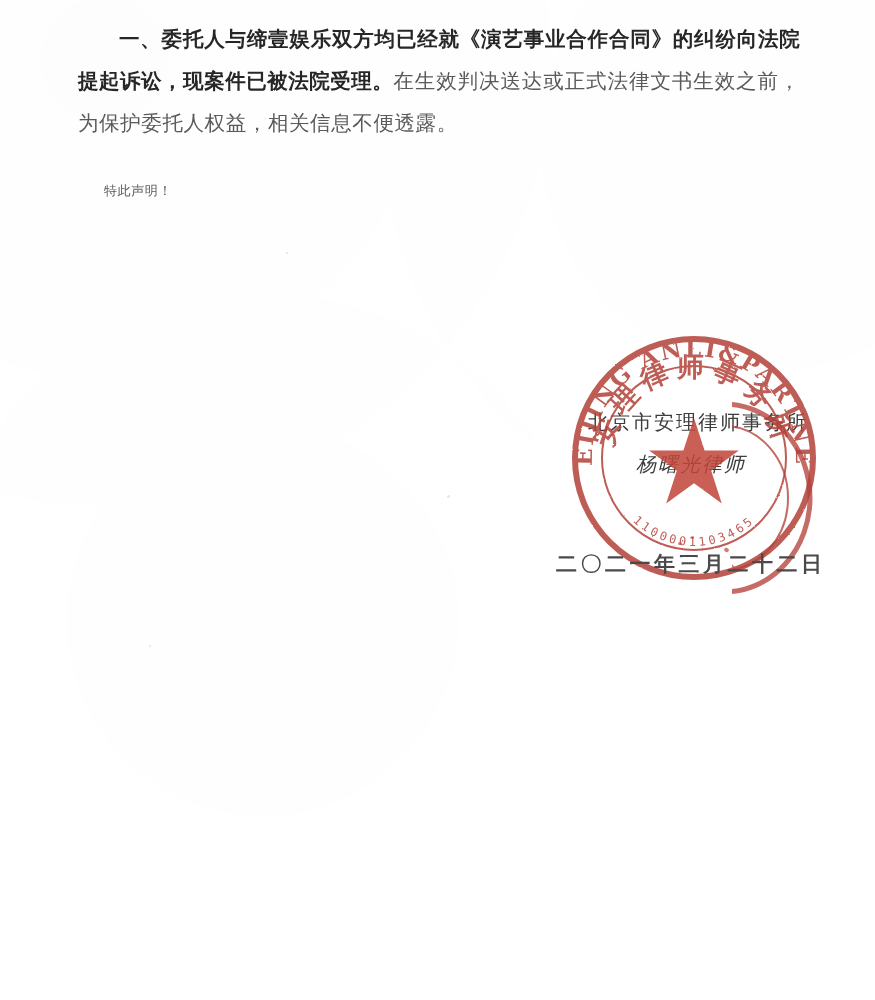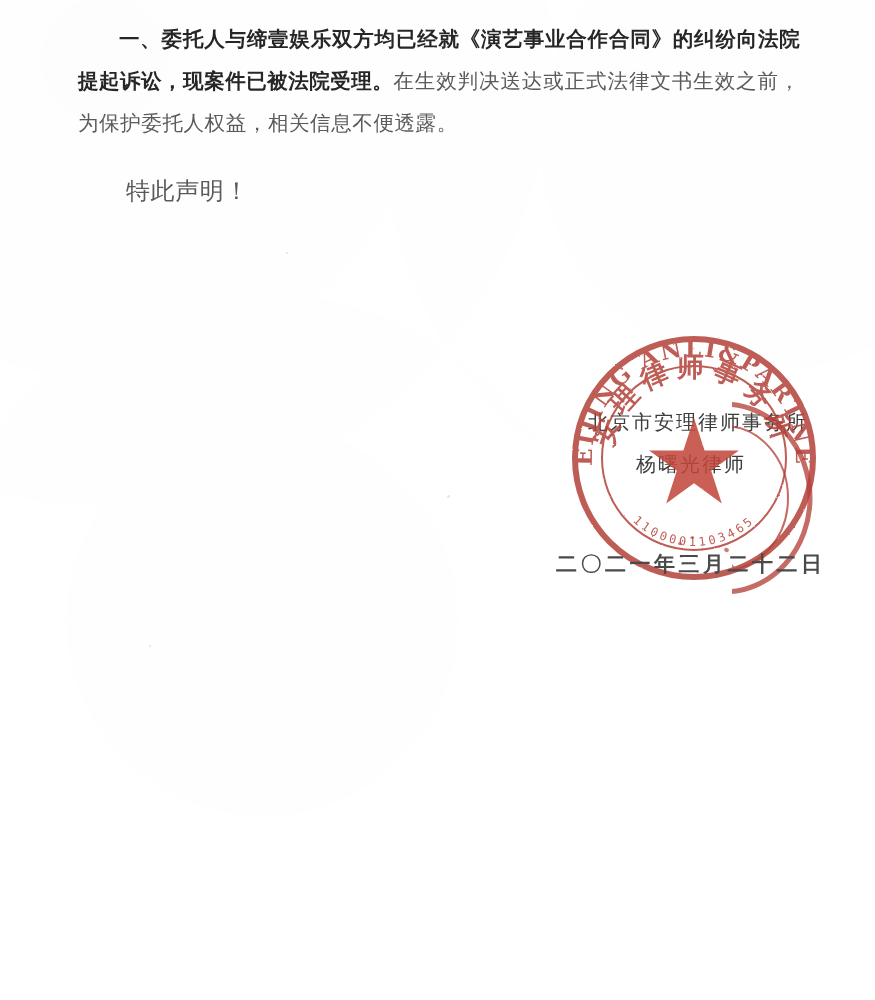--- a/index.html
+++ b/index.html
@@ -64,21 +64,21 @@
     letter-spacing: .2px;
     margin-top: 24px;
   }
   .para .rest {
     font-weight: normal;
     color: #5a5a5a;
   }
   .closing {
     margin: 26px 0 0 0;
     text-indent: 2em;
-    font-size: 24px;
+    font-size: 13px;
     line-height: 42px;
     color: #5a5a5a;
     letter-spacing: .6px;
   }
 
   
   .sign-block {
     position: absolute;
     left: 0;
     top: 326px;
@@ -89,21 +89,21 @@
   
   .overprint {
     position: absolute;
     color: #3d3d3d;
     font-size: 20px;
     letter-spacing: 2px;
     white-space: nowrap;
     line-height: 1;
   }
   .overprint-firm { left: 588px; top: 86px; }
-  .overprint-name { left: 636px; top: 128px; }
+  .overprint-name { left: 636px; top: 128px; font-style: italic; }
 
   
   .seal-wrap {
     position: absolute;
     left: 0; top: 0;
     width: 875px; height: 300px;
     pointer-events: none;
   }
   .seal {
     position: absolute;

